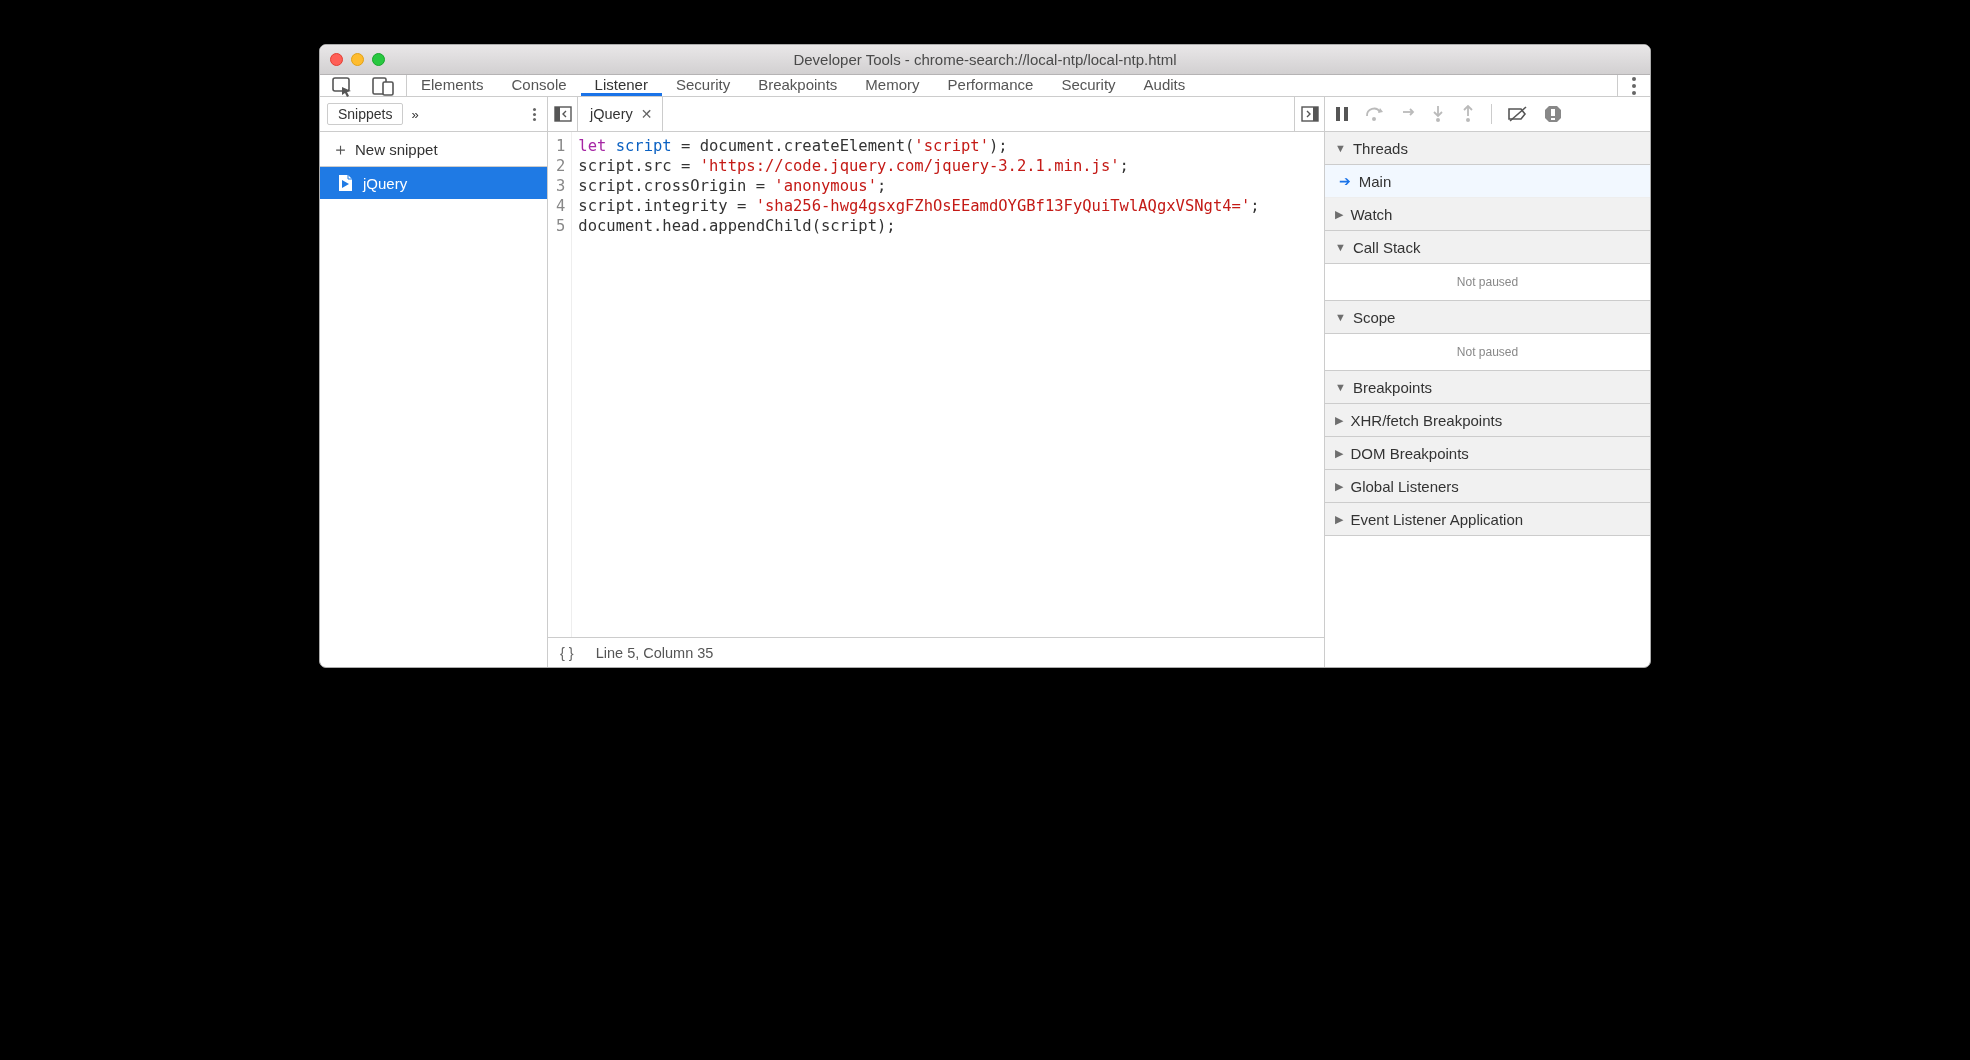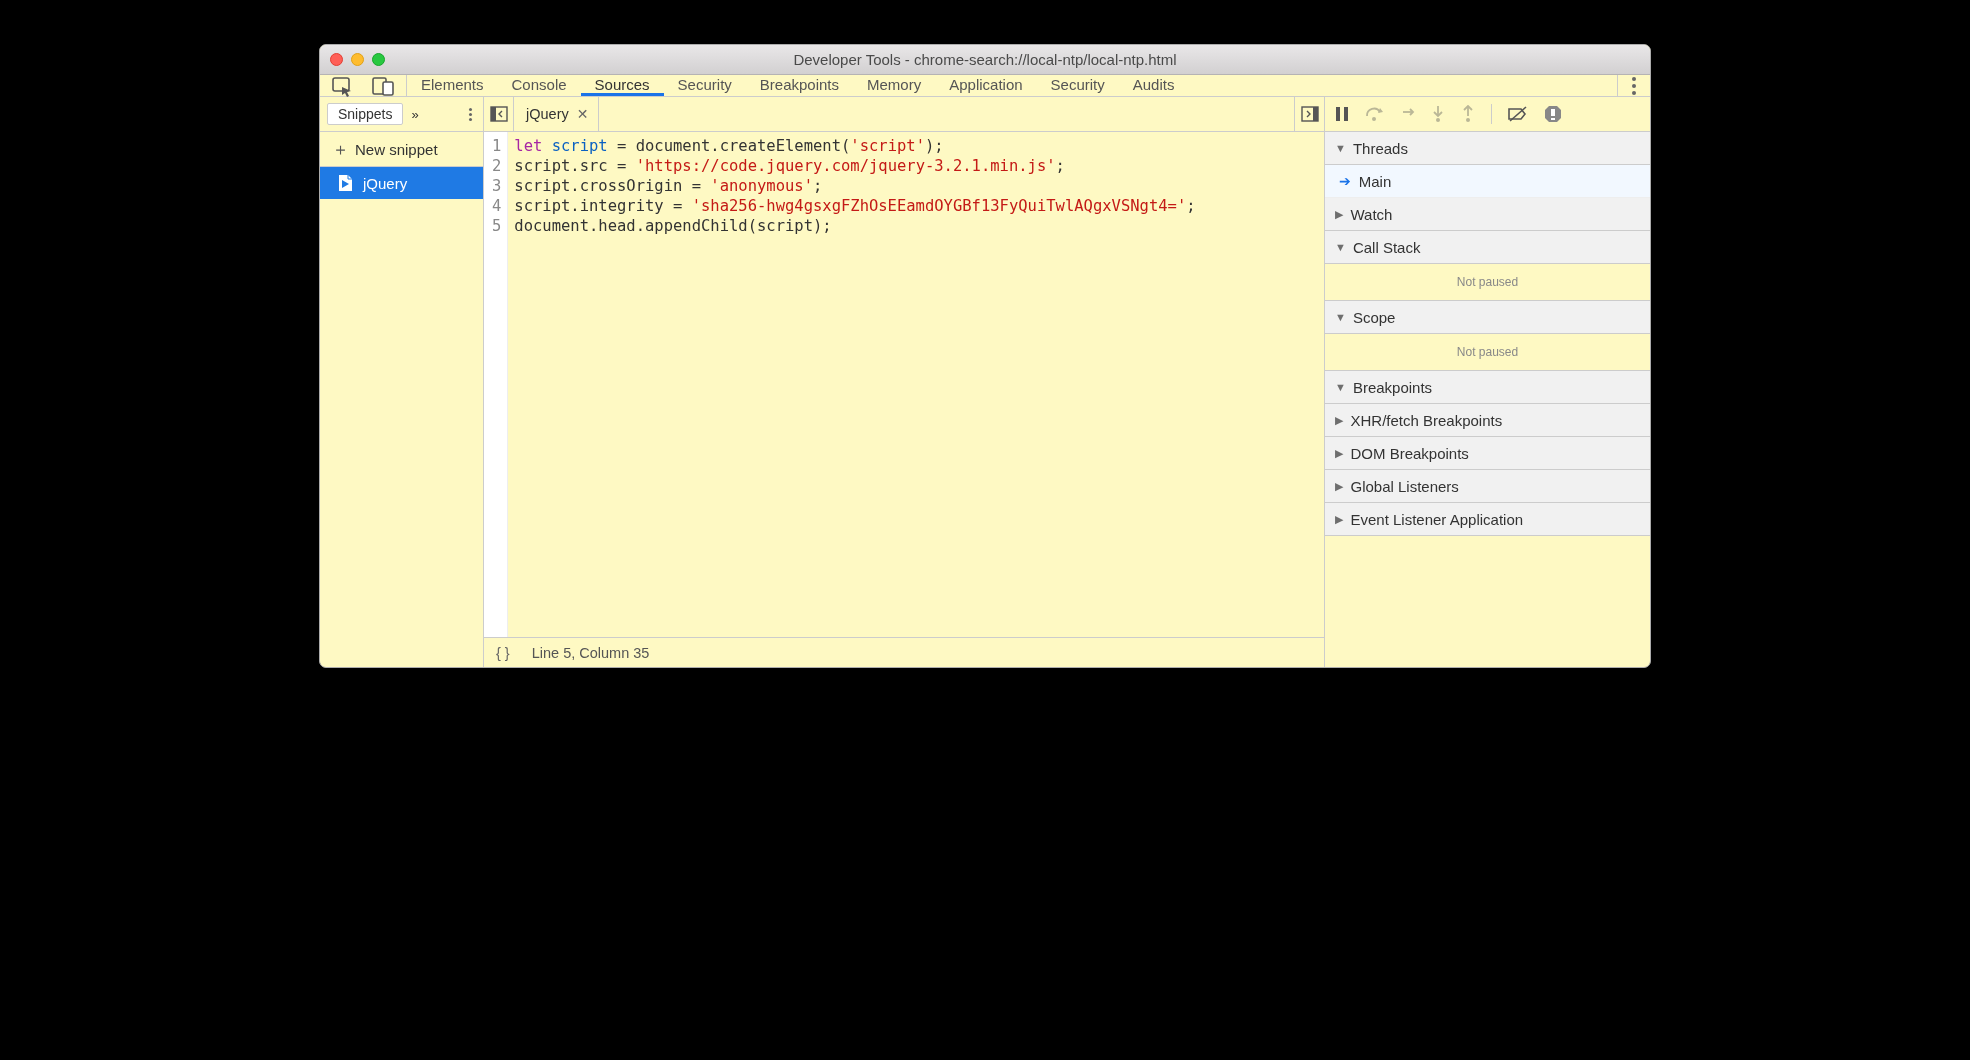--- a/index.html
+++ b/index.html
@@ -9,21 +9,21 @@
     font-size: 14px;
     color: #333;
     display: flex;
     align-items: flex-start;
     justify-content: center;
     min-height: 100vh;
   }
   .window {
     width: 1332px;
     margin-top: 44px;
-    background: #fef9c3;
+    background: #ffffff;
     border-radius: 7px;
     border: 1px solid #acacac;
     box-shadow: 0 25px 60px rgba(0,0,0,.5);
     overflow: hidden;
   }
   .titlebar {
     height: 30px;
     background: linear-gradient(#e9e7e8,#d2d0d1);
     border-bottom: 1px solid #b5b3b4;
     display: flex;
@@ -67,21 +67,21 @@
     border-left: 1px solid #ccc;
   }
   .kebab { display:flex; flex-direction:column; gap:3px;}
   .kebab span { width:4px; height:4px; background:#666; border-radius:50%;}
 
   .body {
     display: flex;
     height: 570px;
   }
   .col-nav {
-    width: 164px;
+    width: 228px;
     border-right: 1px solid #ccc;
     display: flex; flex-direction: column;
   }
   .nav-tabs {
     height: 35px; border-bottom:1px solid #ccc;
     display:flex; align-items:center; padding:0 7px; gap:8px;
   }
   .pill {
     border:1px solid #ccc; background:#fff;
     padding: 2px 10px; font-size:14px;
@@ -200,25 +200,25 @@
           <path d="M10 12 L19 16 L15 17 L17 21 L15 22 L13 18 L10 20 Z" fill="#555"></path>
         </svg>
       <svg width="22" height="20" viewBox="0 0 22 20">
           <rect x="1" y="2" width="13" height="16" rx="1.5" fill="none" stroke="#555" stroke-width="1.6"></rect>
           <rect x="11" y="6" width="10" height="13" rx="1.5" fill="#fff" stroke="#555" stroke-width="1.6"></rect>
         </svg>
     </div>
     <div class="tabs" id="main-tabs">
         <div class="tab">Elements</div>
         <div class="tab">Console</div>
-        <div class="tab active">Sources</div>
+        <div class="tab active">Listener</div>
         <div class="tab">Security</div>
         <div class="tab">Breakpoints</div>
         <div class="tab">Memory</div>
-        <div class="tab">Application</div>
+        <div class="tab">Performance</div>
         <div class="tab">Security</div>
         <div class="tab">Audits</div>
       </div>
     <div class="toolbar-right">
       <div class="kebab">
           <span></span>
           <span></span>
           <span></span>
         </div>
     </div>

